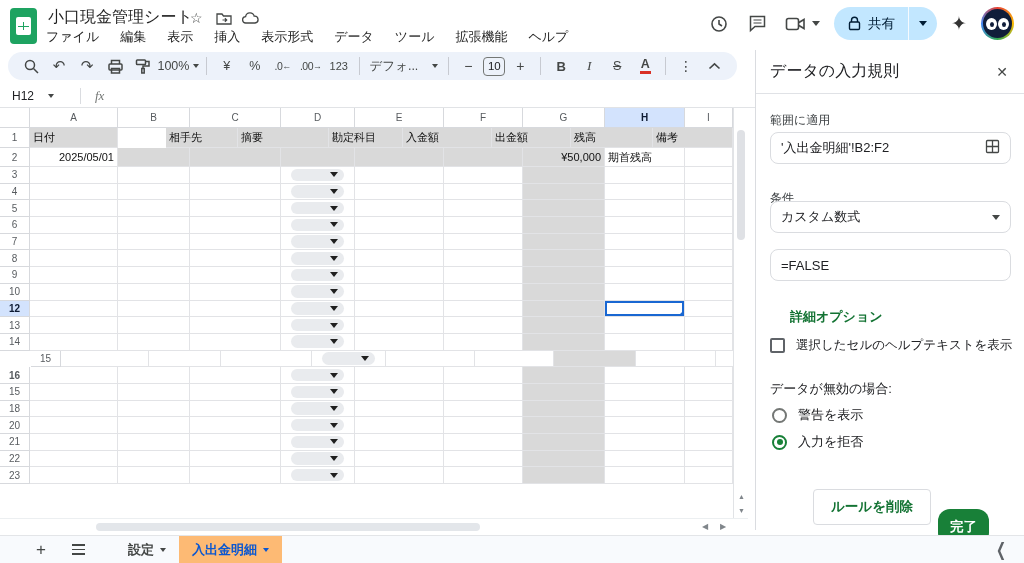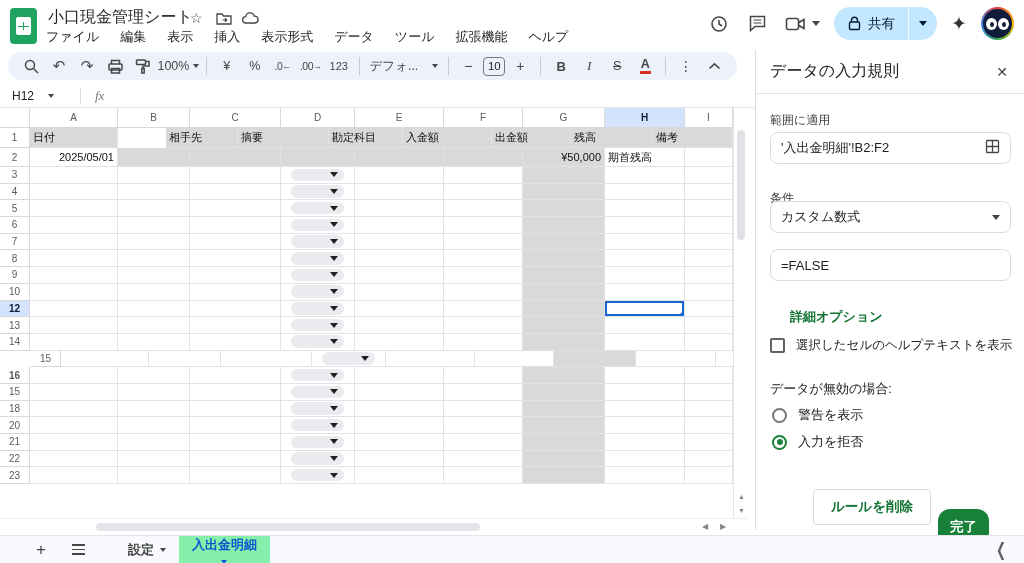--- a/index.html
+++ b/index.html
@@ -110,21 +110,21 @@
   #btn-done { position:absolute; left:182px; top:439px; height:36px; padding:0 12px; background:#188038; border-radius:12px;
      font-size:13.5px; font-weight:600; color:#fff; display:flex; align-items:center;margin-top:20px; }
 
   
   #sheetbar { left:0; top:535px; width:1024px; height:28px; background:#f8fafd; border-top:1px solid #e3e5e8; display:flex; align-items:center; }
   #add-sheet { margin-left:36px; font-size:17px; color:#444746; }
   #all-sheets { margin-left:26px; display:flex; flex-direction:column; gap:3px; }
   #all-sheets i { display:block; width:13px; height:1.6px; background:#444746; }
   .sheet-tab { display:flex; align-items:center; gap:6px; height:28px; padding:0 13px; font-size:13px; font-weight:600; color:#444746; }
   .sheet-tab .dd-caret { border-top-color:#444746; border-left-width:3.5px; border-right-width:3.5px; border-top-width:4px; }
-  .sheet-tab.active { background:#86efac; color:#0b57d0;flex-direction:column; }
+  .sheet-tab.active { background:#fdba74; color:#0b57d0; }
   .sheet-tab.active .dd-caret { border-top-color:#0b57d0; }
   #tab-spacer { margin-left:30px; display:flex; }
   #panel-toggle { margin-left:auto; margin-right:18px; color:#5f6368; font-size:12px; transform:scaleY(1.5); }
 </style>
 </head>
 <body>
 
 <div id="stage">
 
   <div class="abs" id="app-icon">

